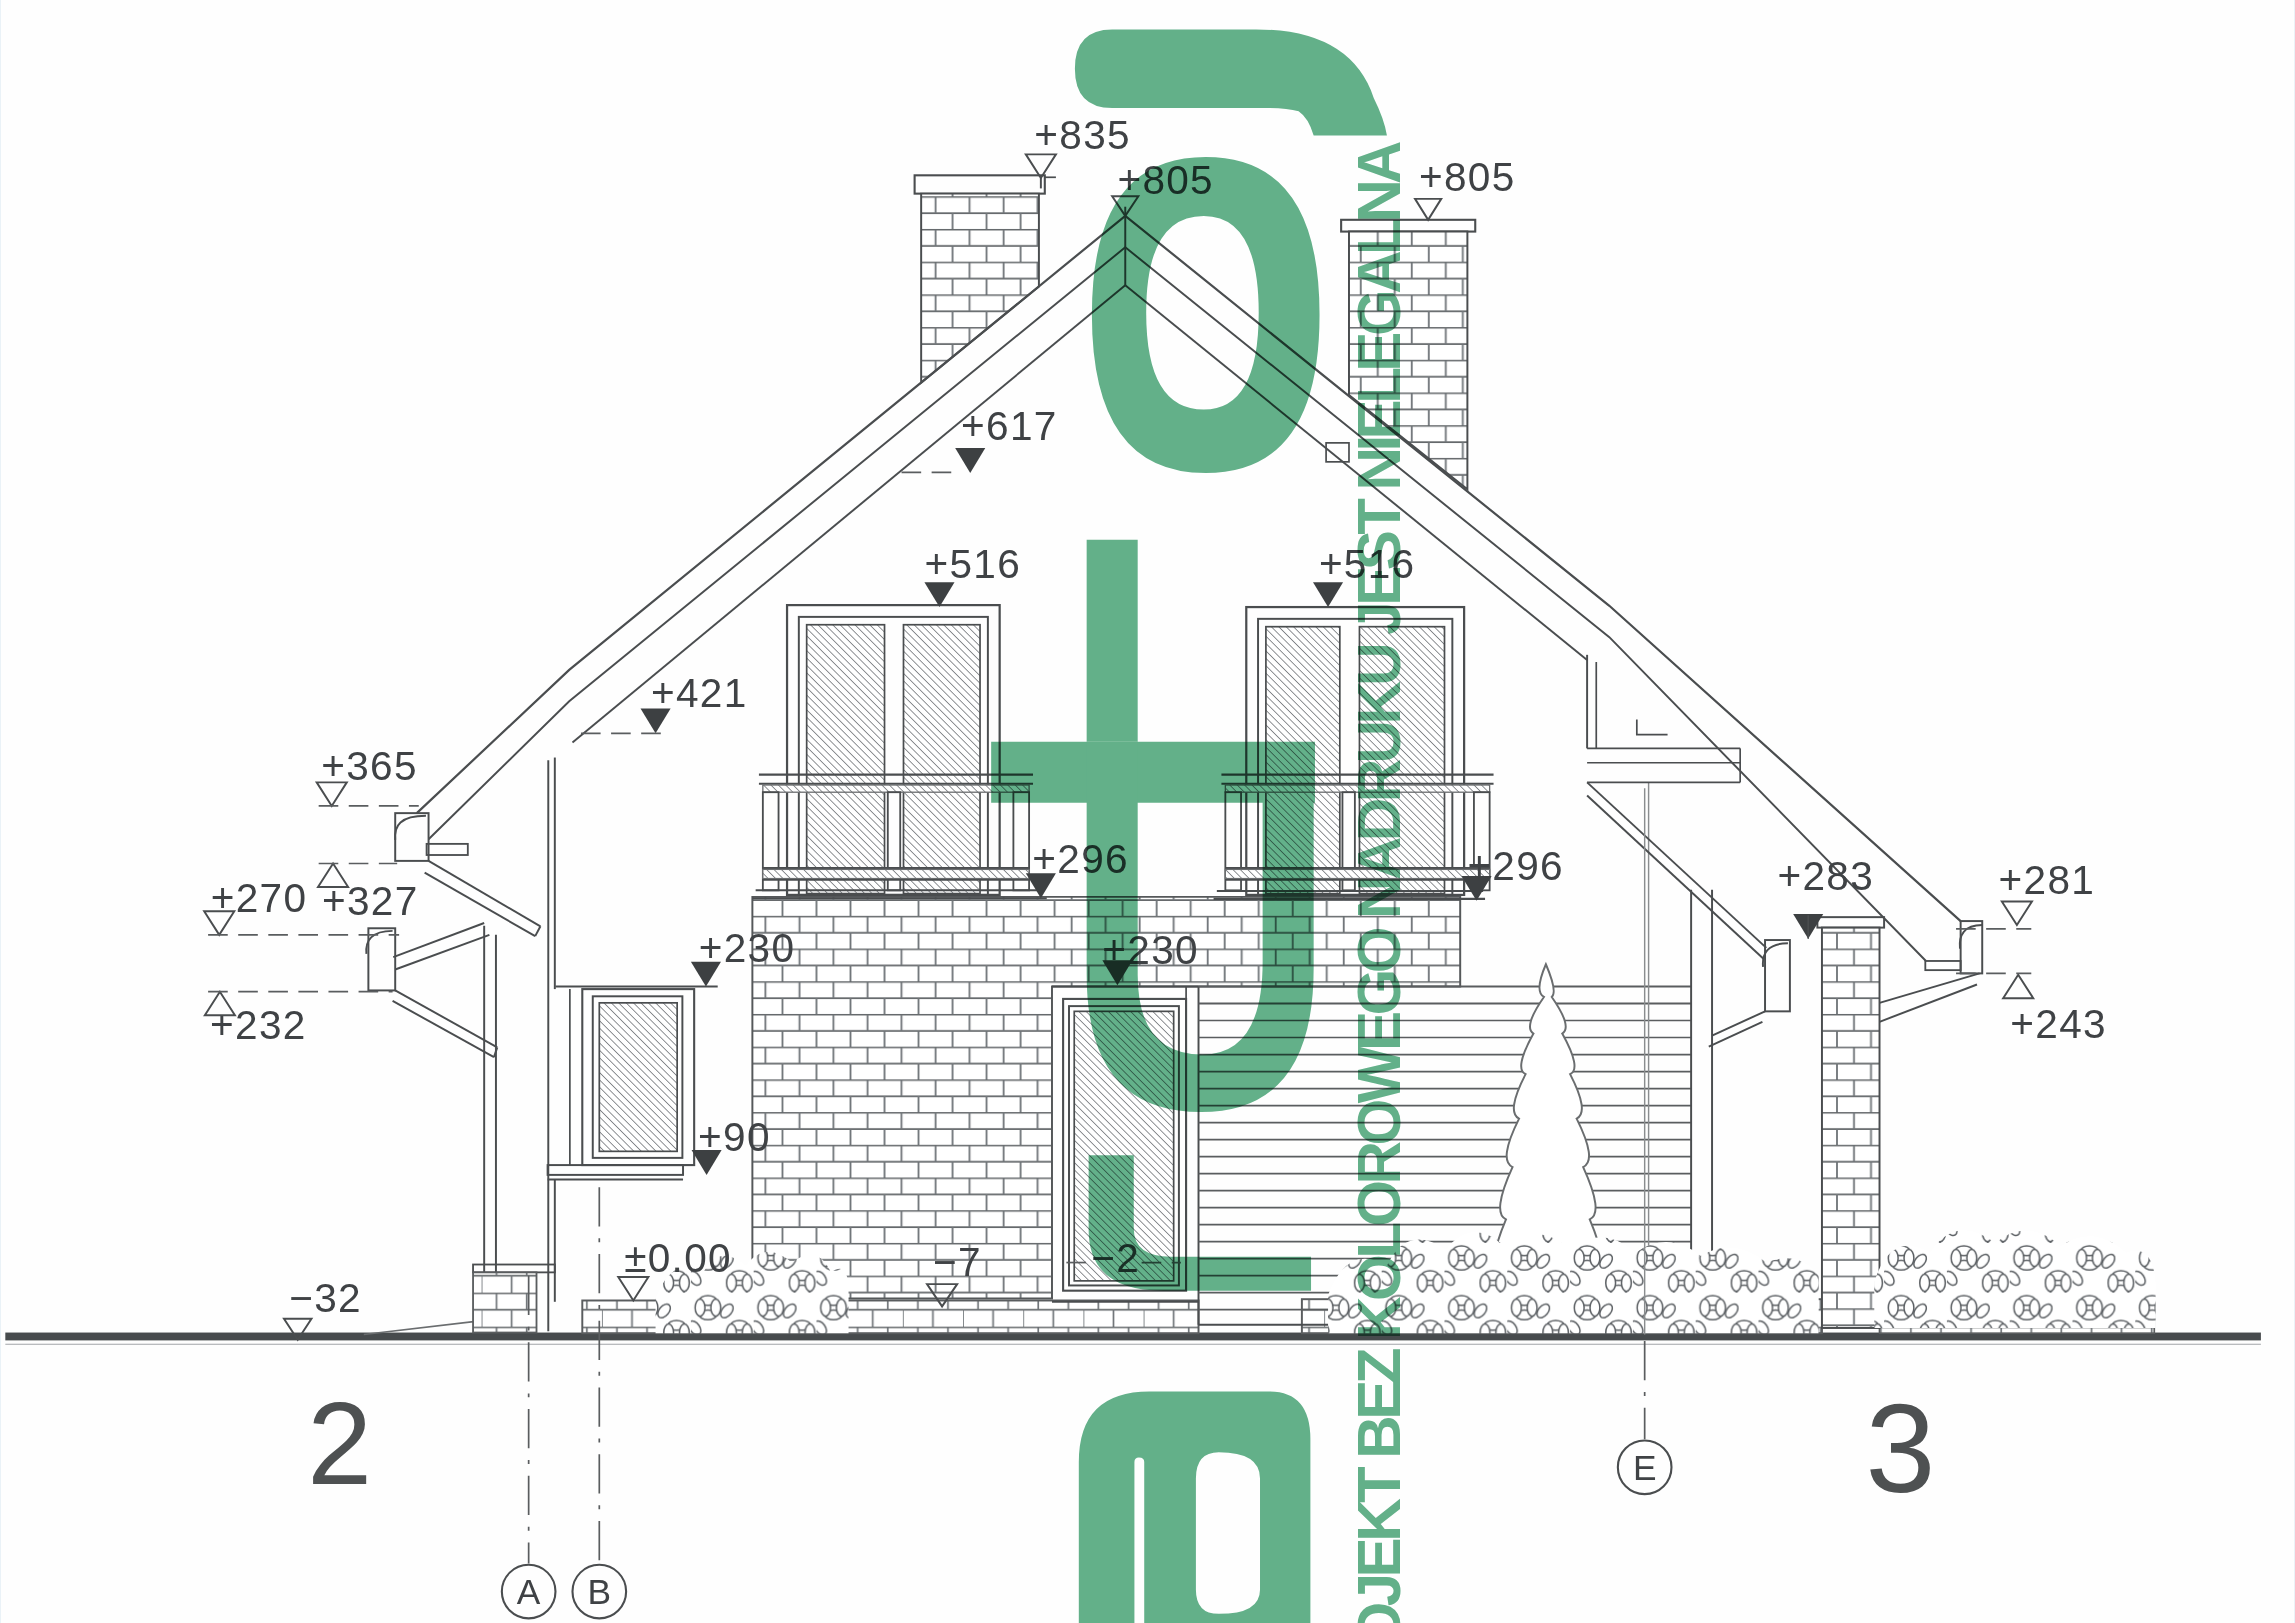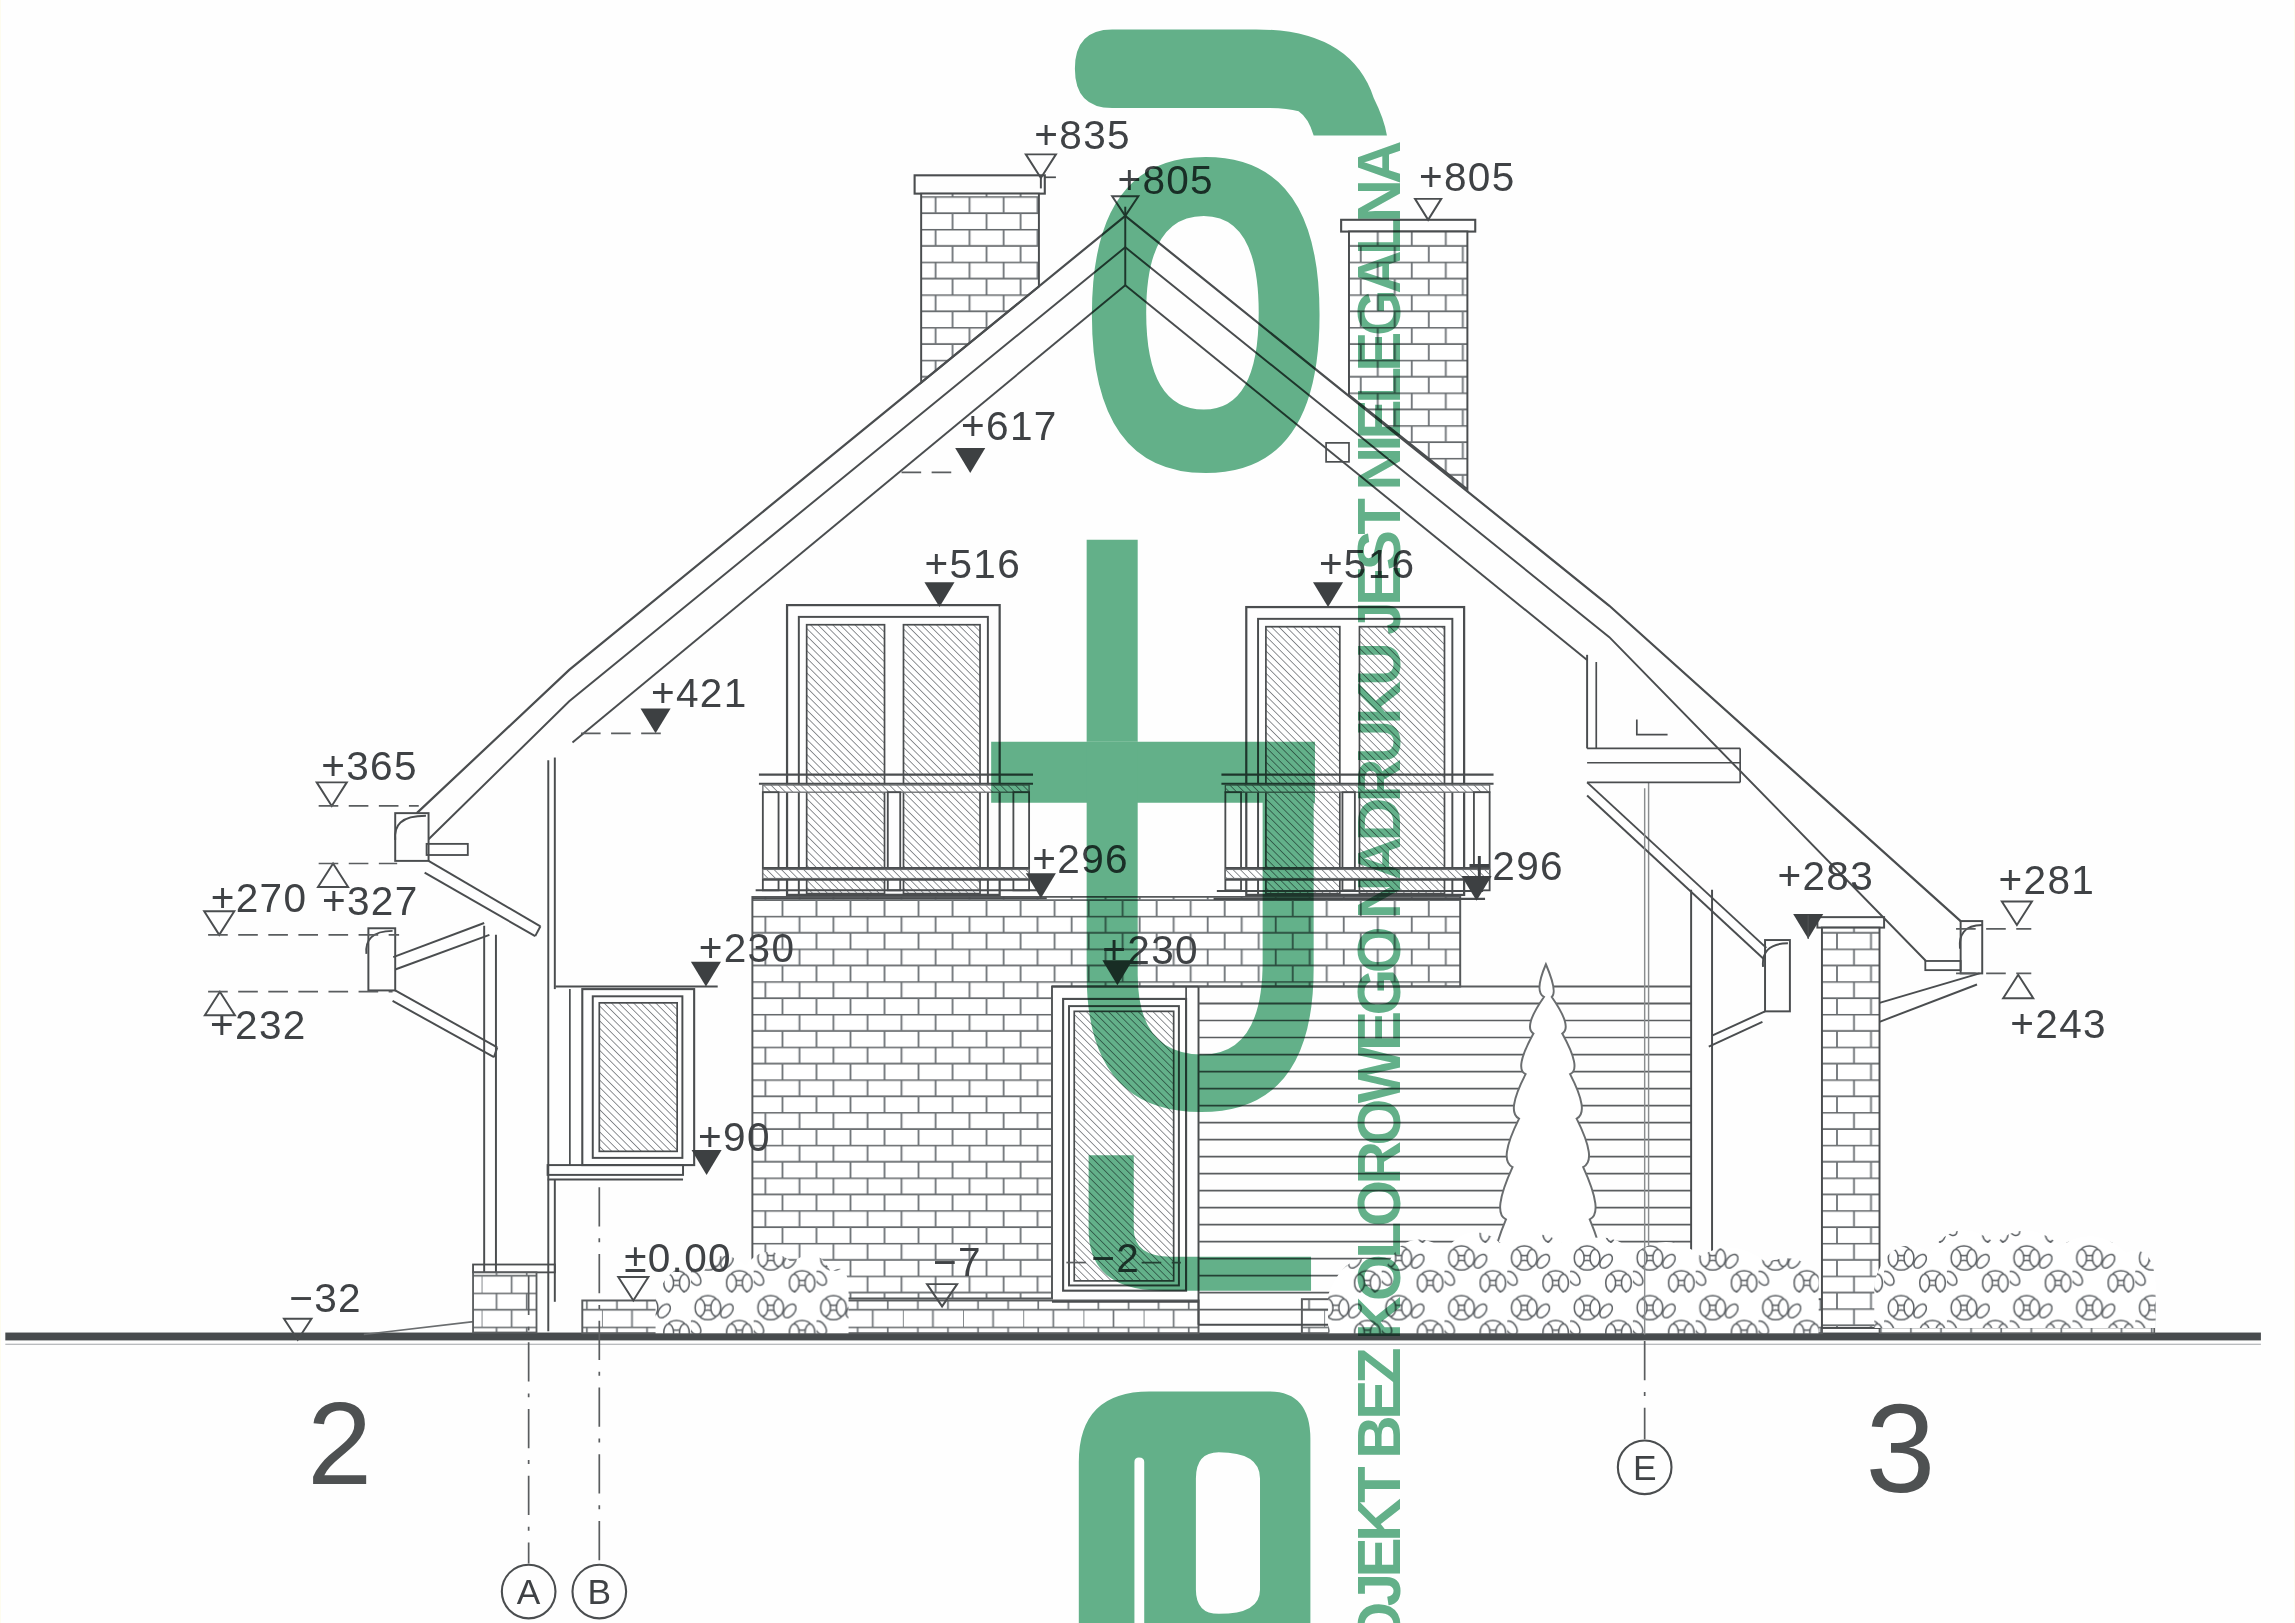--- a/index.html
+++ b/index.html
@@ -1,14 +1,14 @@
 <!DOCTYPE html>
 <html style="font-size:10.5px"><head><meta charset="utf-8"><style>
 html,body{margin:0;padding:0;background:#ffffff;}
-#page{position:relative;width:2295px;height:1623px;background:#fde047;overflow:hidden;font-family:"Liberation Sans",sans-serif;}
+#page{position:relative;width:2295px;height:1623px;background:#0369a1;overflow:hidden;font-family:"Liberation Sans",sans-serif;}
 </style></head><body>
 <div id="page">
 <svg width="2295" height="1623" viewBox="0 0 3508 2481" font-family="Liberation Sans, sans-serif">
 <defs>
 <pattern id="bw" width="104" height="50" patternUnits="userSpaceOnUse">
           <rect width="104" height="50" fill="white"></rect>
           <path d="M0,1 H104 M0,26 H104" stroke="#63676a" stroke-width="2.8"></path>
           <path d="M26,1 V26 M78,1 V26 M0,26 V50 M52,26 V50 M104,26 V50" stroke="#71767a" stroke-width="2.8"></path>
         </pattern>
 <pattern id="pv" width="92" height="52" patternUnits="userSpaceOnUse">

